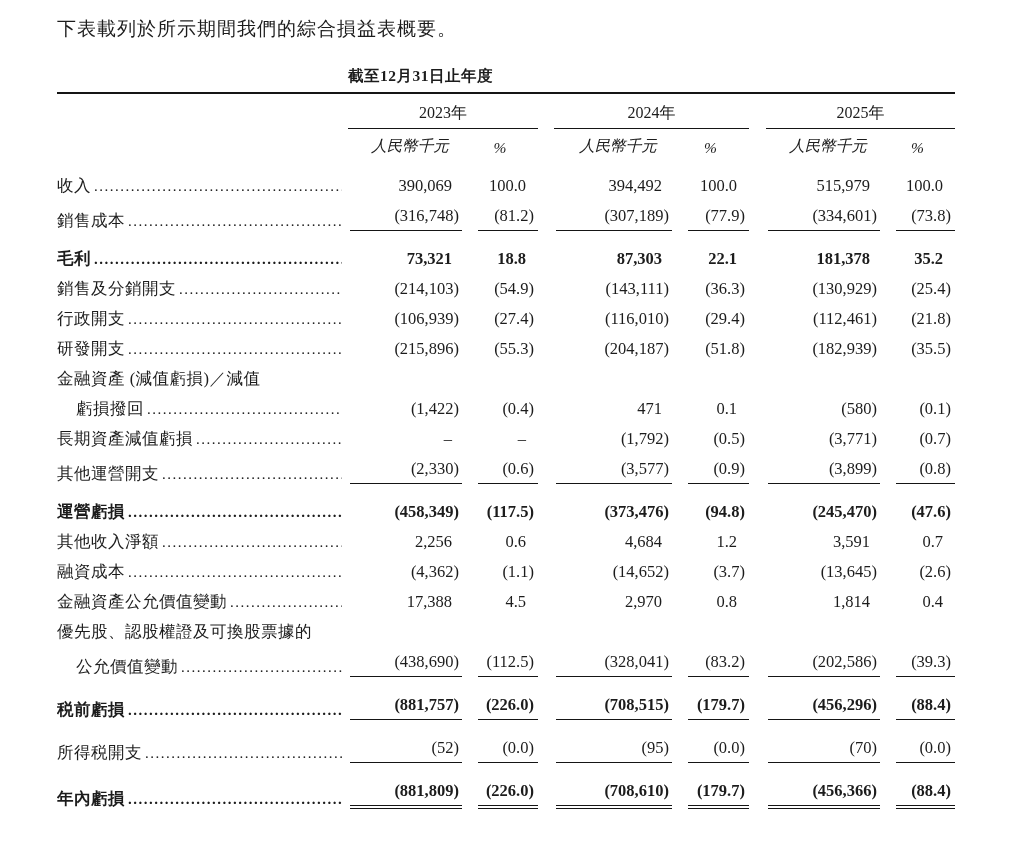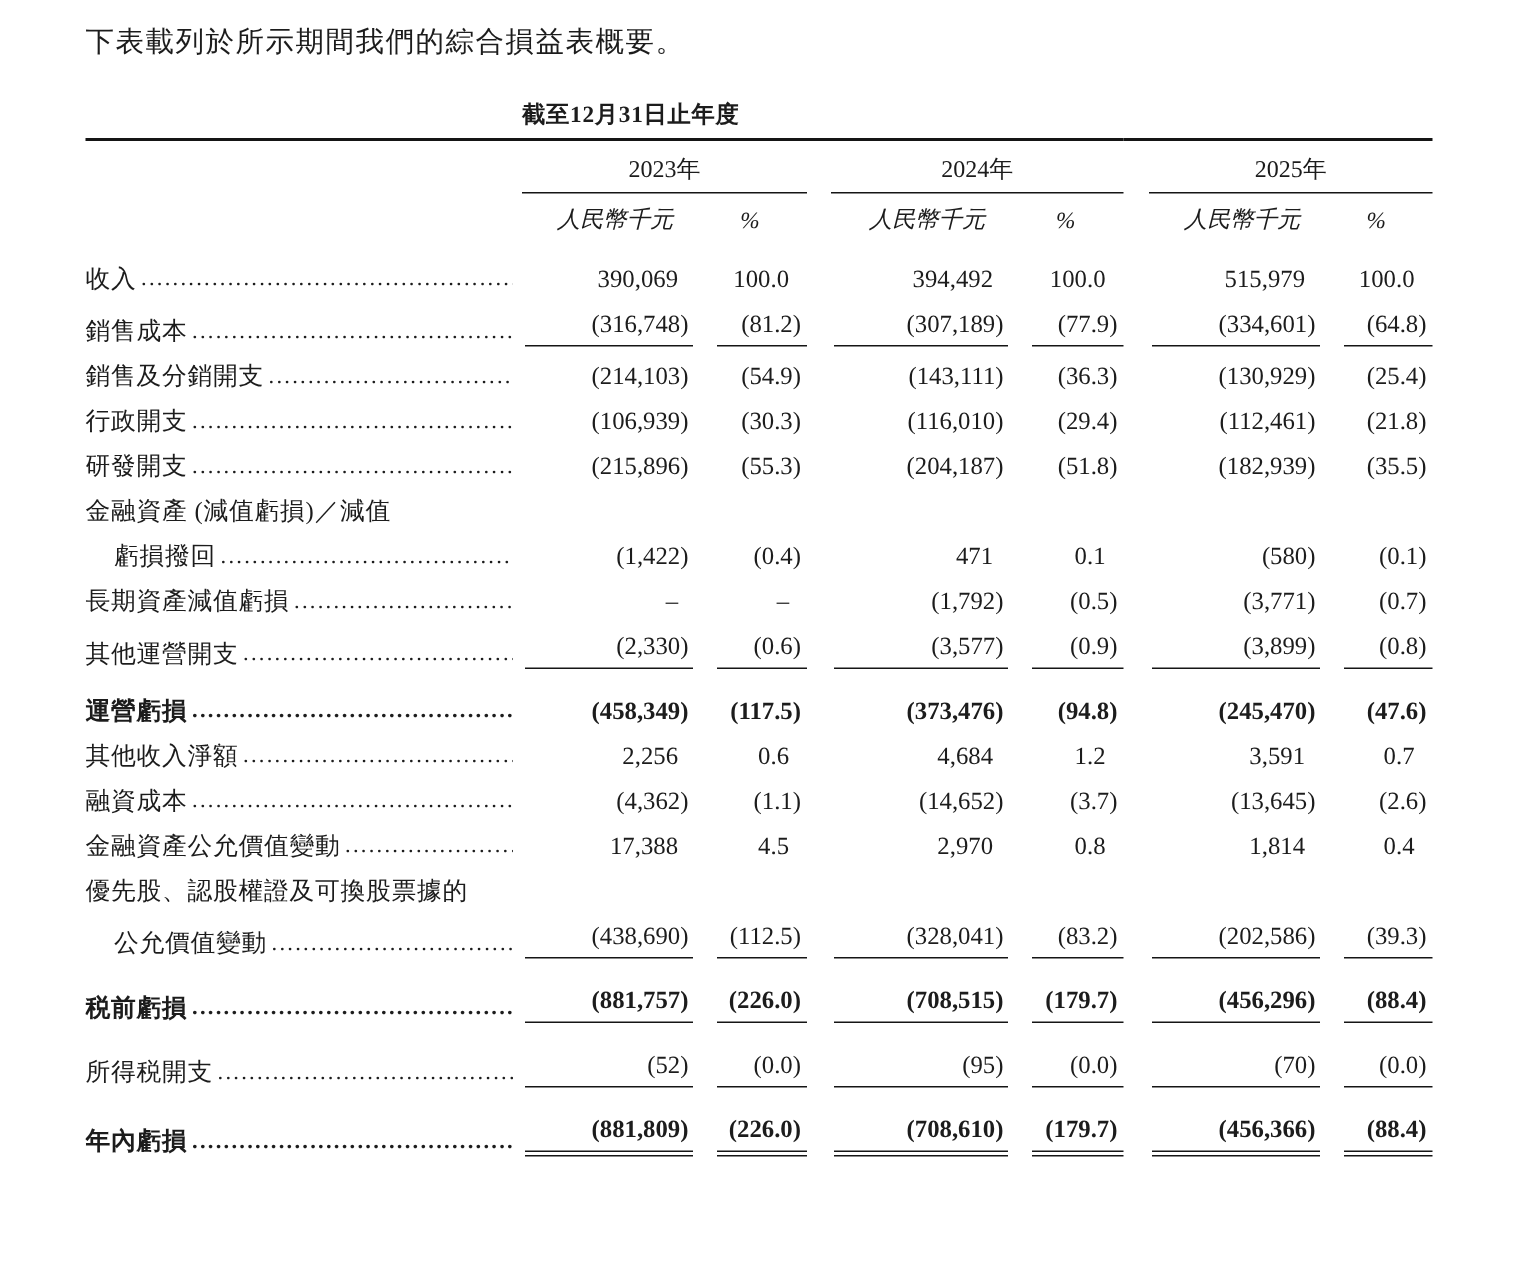--- a/index.html
+++ b/index.html
@@ -138,21 +138,49 @@
             <div class="cellbox paren">(307,189)</div>
           </td>
           <td class="num pct">
             <div class="cellbox paren">(77.9)</div>
           </td>
           <td></td>
           <td class="num val">
             <div class="cellbox paren">(334,601)</div>
           </td>
           <td class="num pct">
-            <div class="cellbox paren">(64.8)</div>
+            <div class="cellbox paren">(73.8)</div>
+          </td>
+        </tr>
+        <tr class="bold sp-above">
+          <td>
+            <div class="lab">
+              <span class="t">毛利</span>
+              <span class="dots"></span>
+            </div>
+          </td>
+          <td class="num val">
+            <div class="cellbox">73,321</div>
+          </td>
+          <td class="num pct">
+            <div class="cellbox">18.8</div>
+          </td>
+          <td></td>
+          <td class="num val">
+            <div class="cellbox">87,303</div>
+          </td>
+          <td class="num pct">
+            <div class="cellbox">22.1</div>
+          </td>
+          <td></td>
+          <td class="num val">
+            <div class="cellbox">181,378</div>
+          </td>
+          <td class="num pct">
+            <div class="cellbox">35.2</div>
           </td>
         </tr>
         <tr>
           <td>
             <div class="lab">
               <span class="t">銷售及分銷開支</span>
               <span class="dots"></span>
             </div>
           </td>
           <td class="num val">
@@ -180,21 +208,21 @@
           <td>
             <div class="lab">
               <span class="t">行政開支</span>
               <span class="dots"></span>
             </div>
           </td>
           <td class="num val">
             <div class="cellbox paren">(106,939)</div>
           </td>
           <td class="num pct">
-            <div class="cellbox paren">(30.3)</div>
+            <div class="cellbox paren">(27.4)</div>
           </td>
           <td></td>
           <td class="num val">
             <div class="cellbox paren">(116,010)</div>
           </td>
           <td class="num pct">
             <div class="cellbox paren">(29.4)</div>
           </td>
           <td></td>
           <td class="num val">

